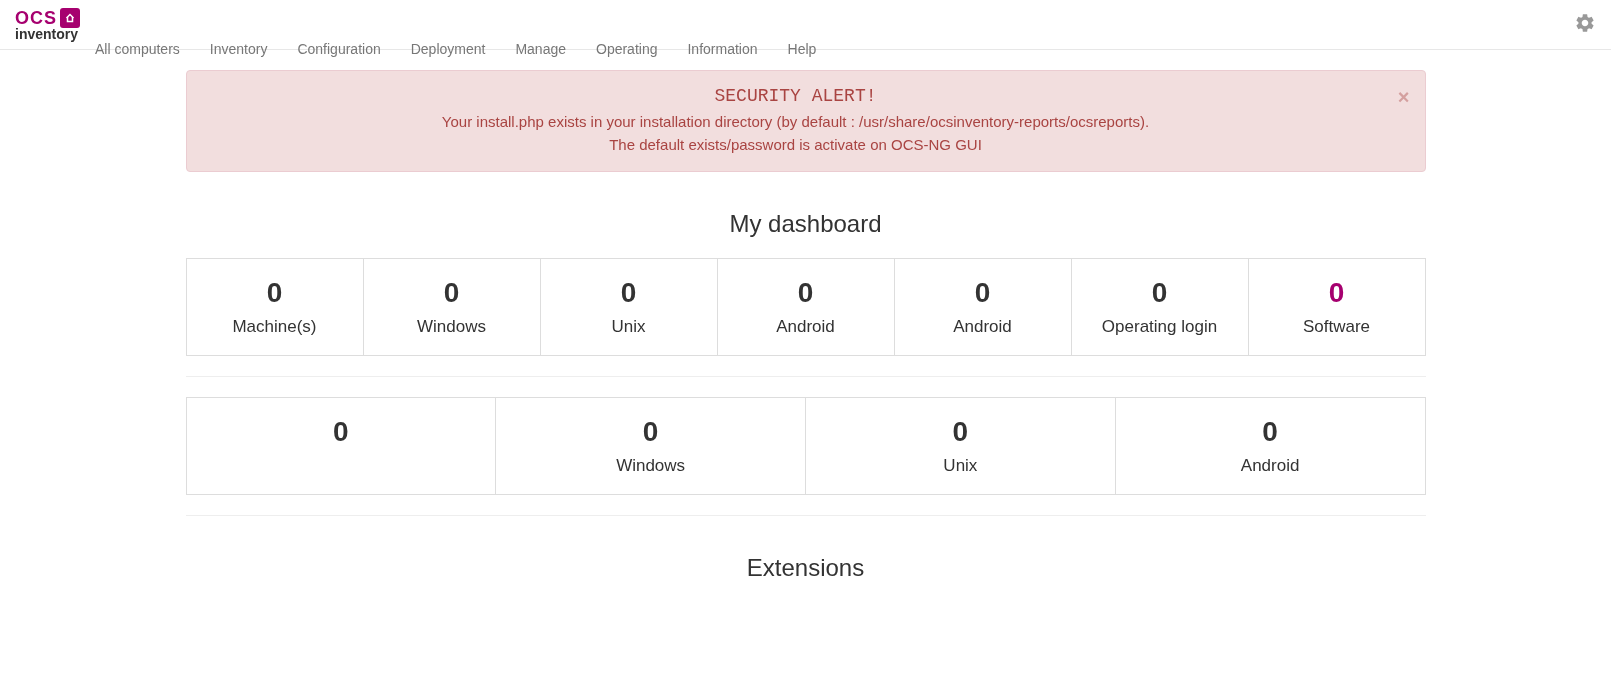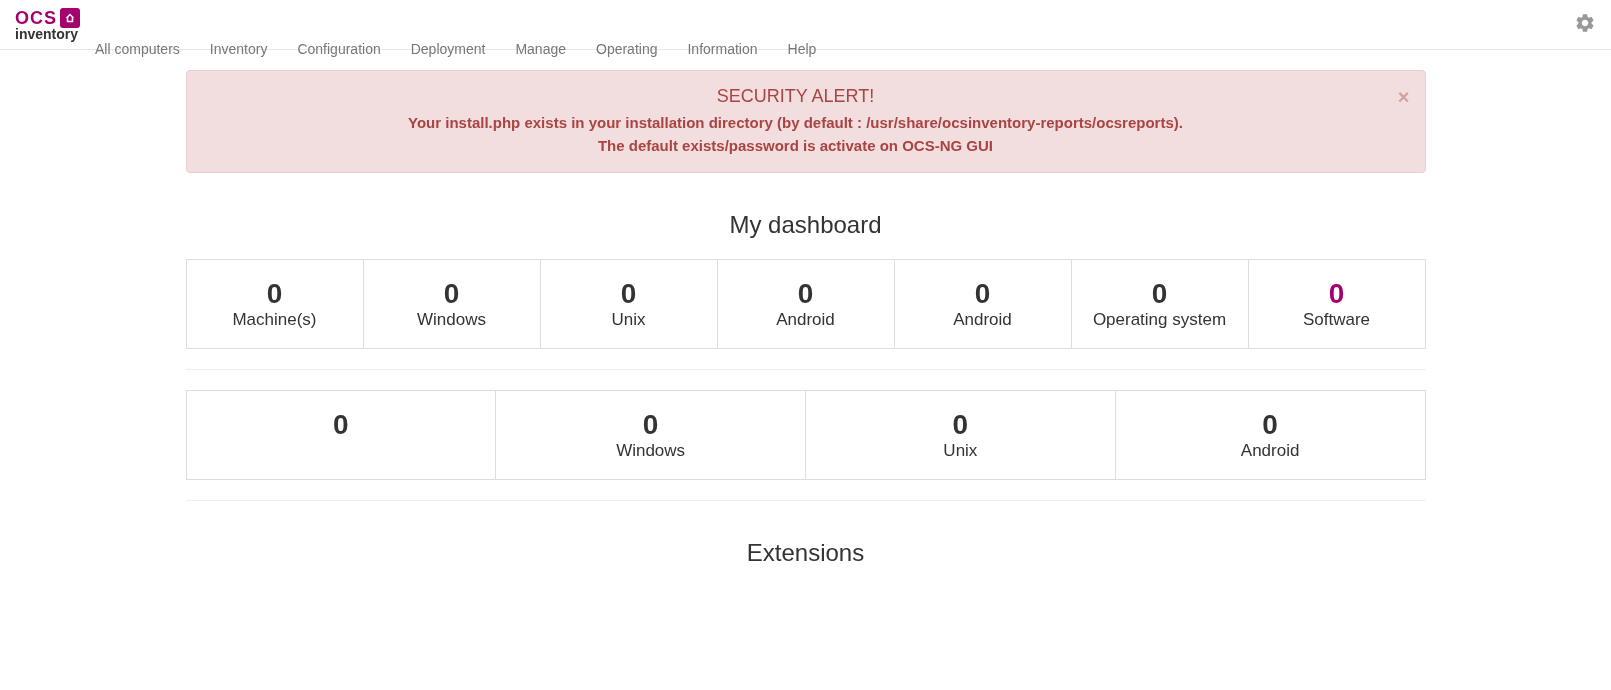--- a/index.html
+++ b/index.html
@@ -114,25 +114,25 @@
       border: 1px solid #ebccd1;
       border-radius: 4px;
       text-align: center;
       position: relative;
       margin-bottom: 30px;
       z-index: 1;
     }
     .alert-title {
       font-size: 18px;
       margin-bottom: 5px;
+      font-family: Liberation Mono, monospace;
     }
     .alert-line {
       font-size: 15px;
       line-height: 1.5;
-      font-weight: bold;
     }
     .alert-close {
       position: absolute;
       right: 15px;
       top: 15px;
       color: #a94442;
       opacity: 0.4;
       cursor: pointer;
       font-size: 20px;
       font-weight: bold;
@@ -168,21 +168,21 @@
     .stat-card:last-child { border-right: none; }
     .stat-value {
       font-size: 28px;
       font-weight: bold;
       color: #333;
     }
     .stat-value.highlight { color: #a6006f; }
     .stat-label {
       font-size: 17px;
       color: #333;
-      margin-top: 0;
+      margin-top: 8px;
     }
     
     hr.section-divider {
       border: none;
       border-top: 1px solid #eee;
       margin: 20px 0;
     }
   </style>
 </head>
 <body>
@@ -268,21 +268,21 @@
     <div class="stat-card">
       <div class="stat-value">0</div>
       <div class="stat-label">Android</div>
     </div>
     <div class="stat-card">
       <div class="stat-value">0</div>
       <div class="stat-label">Android</div>
     </div>
     <div class="stat-card">
       <div class="stat-value">0</div>
-      <div class="stat-label">Operating system</div>
+      <div class="stat-label">Operating login</div>
     </div>
     <div class="stat-card">
       <div class="stat-value highlight">0</div>
       <div class="stat-label">Software</div>
     </div>
   </div>
 
   <hr class="section-divider">
 
   <div class="stats-row">

